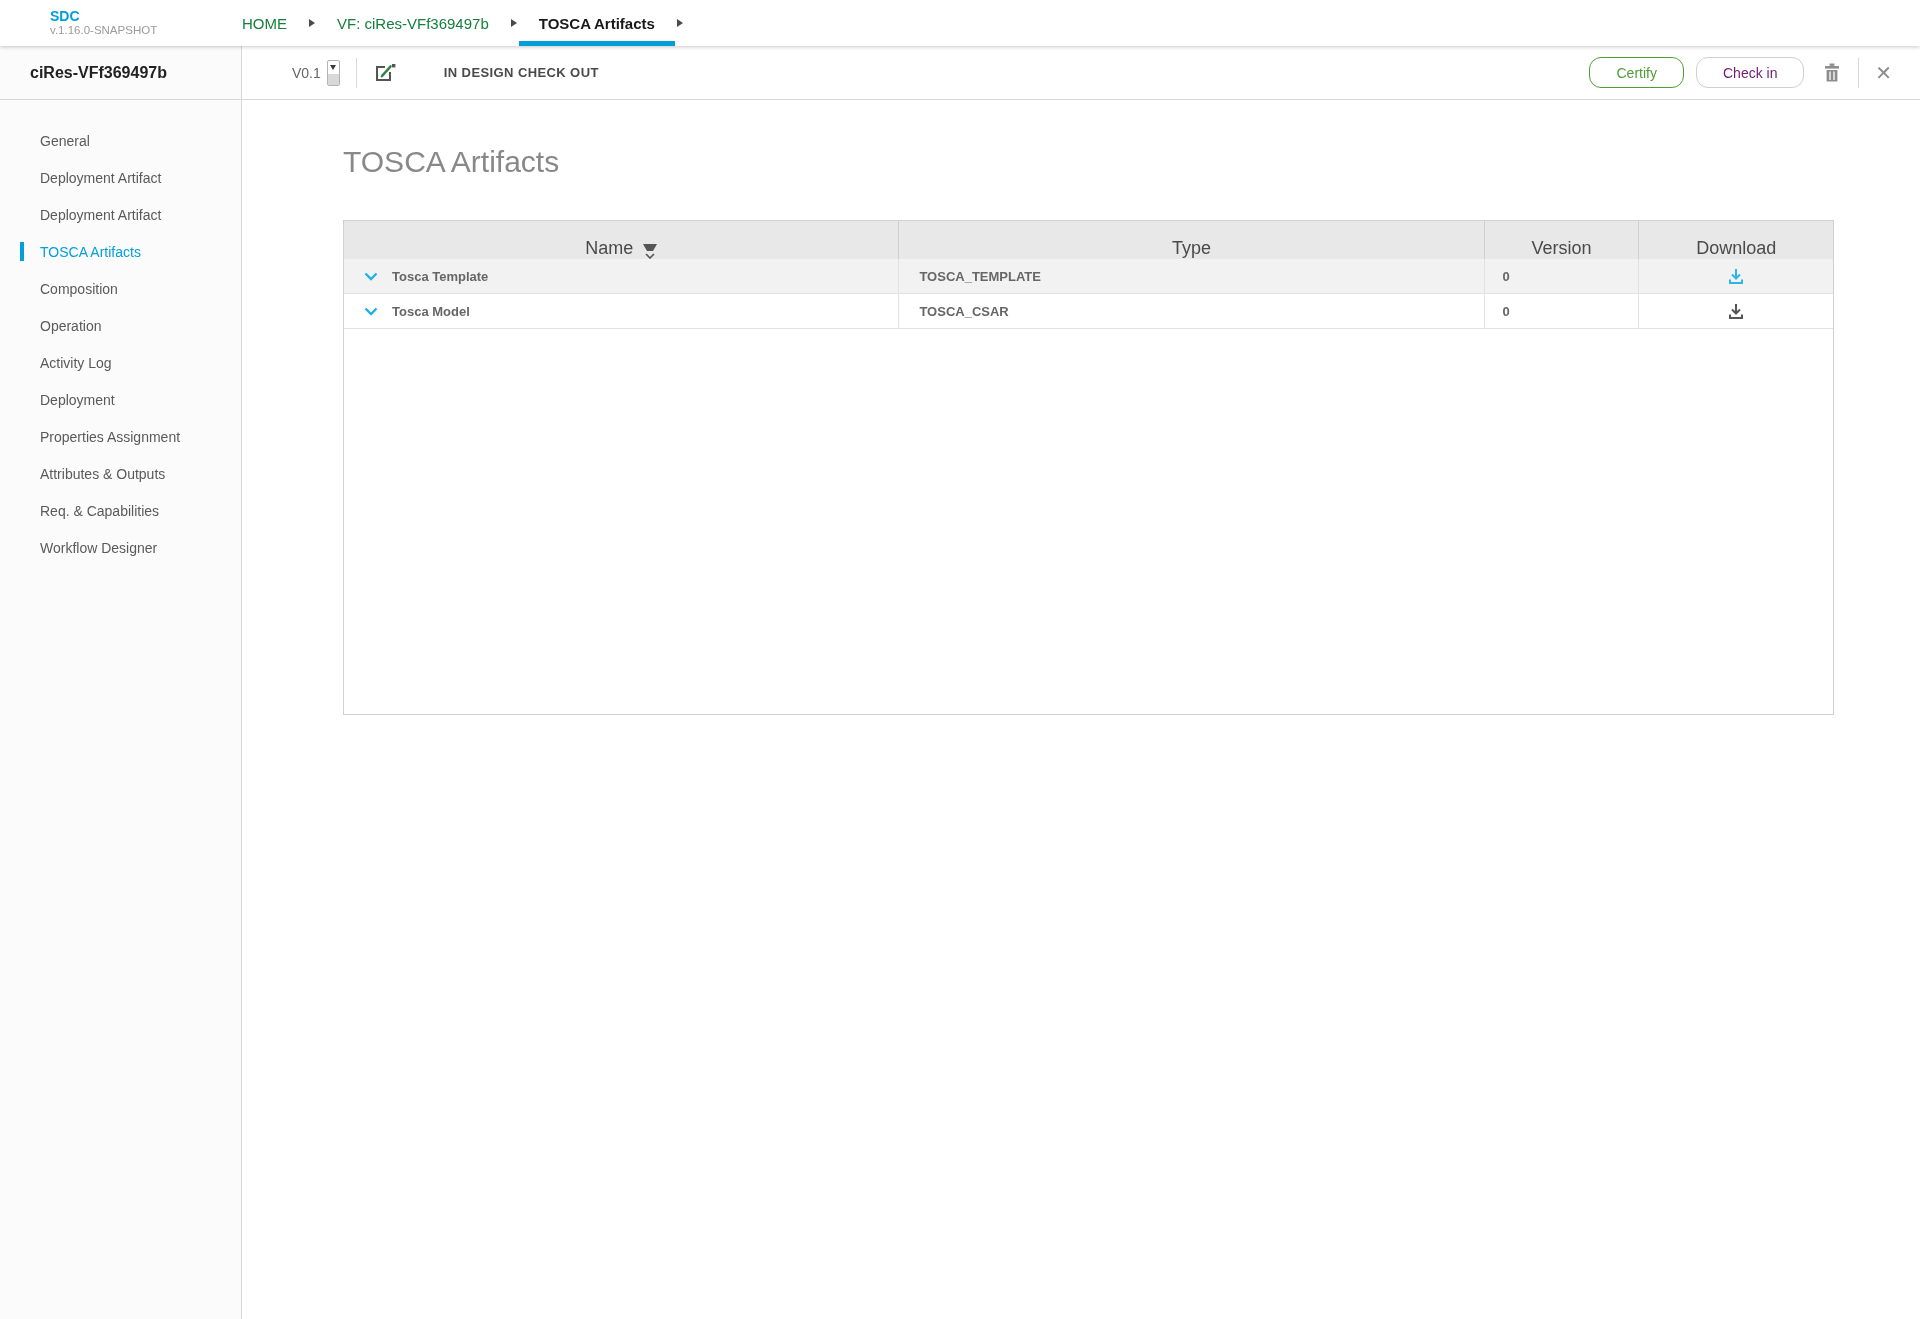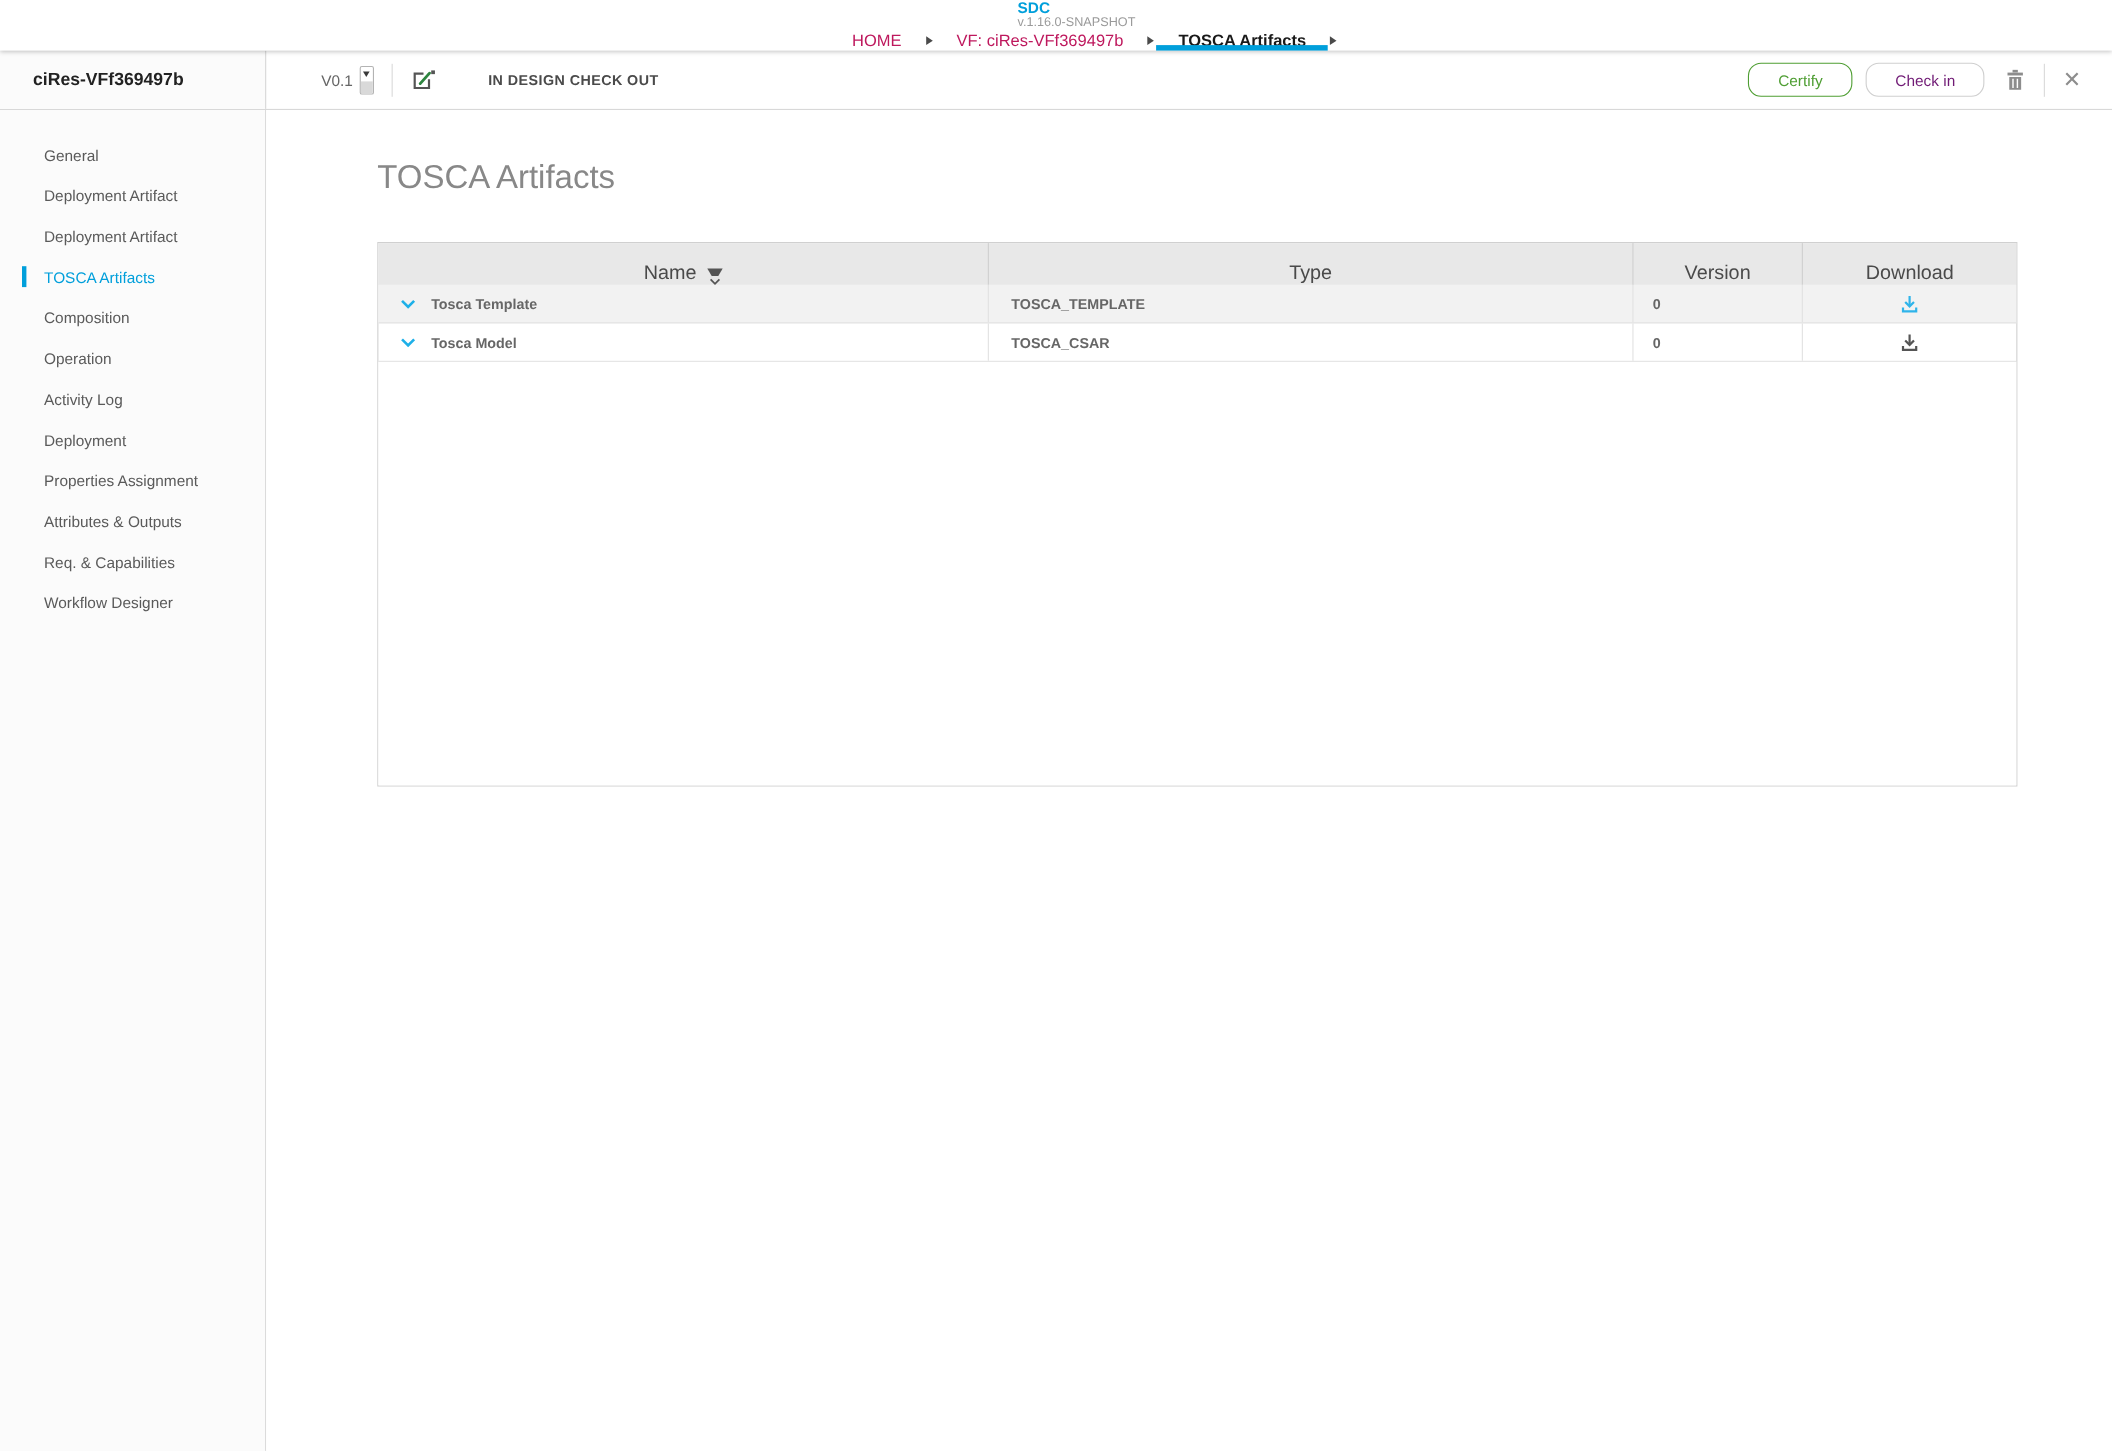--- a/index.html
+++ b/index.html
@@ -1,27 +1,27 @@
 <!DOCTYPE html>
 <html><head>
 <meta charset="utf-8">
 <style>
   * { margin:0; padding:0; box-sizing:border-box; }
   html,body { width:1920px; height:1319px; background:#fff;
               font-family:"Liberation Sans", sans-serif; overflow:hidden; }
 
   
   .topbar { position:relative; height:46px; background:#fff; display:flex; align-items:center;
-            box-shadow:0 1px 4px rgba(0,0,0,0.22); z-index:20;flex-direction:column; }
+            box-shadow:0 1px 4px rgba(0,0,0,0.22); z-index:20; }
   .logo { margin-left:50px; width:120px; display:flex; flex-direction:column; line-height:1.1; cursor:pointer; }
   .logo-title { color:#009fdb; font-weight:bold; font-size:14px; }
   .logo-version { color:#9a9a9a; font-size:11.5px; }
   .tabs { display:flex; align-items:center; height:100%; margin-left:52px; }
   .tab { position:relative; height:100%; display:flex; align-items:center; padding:0 20px;
-         font-size:15px; color:#be185d; cursor:pointer; white-space:nowrap; }
+         font-size:15px; color:#15803d; cursor:pointer; white-space:nowrap; }
   .tab.active { color:#191919; font-weight:bold; }
   .tab.active::after { content:""; position:absolute; left:0; right:0; bottom:0; height:5px; background:#009fdb; }
   .crumb-arrow { width:0; height:0; border-left:6px solid #4a4a4a;
                  border-top:4.5px solid transparent; border-bottom:4.5px solid transparent; margin:0 2px; }
 
   
   .subheader { height:54px; display:flex; background:#fff; border-bottom:1px solid #d8d8d8; position:relative; z-index:10; }
   .subheader-left { width:242px; flex:0 0 242px; display:flex; align-items:center; padding-left:30px;
                     border-right:1px solid #d8d8d8; background:#fbfbfb; }
   .entity-name { font-size:16px; font-weight:bold; color:#222; }

